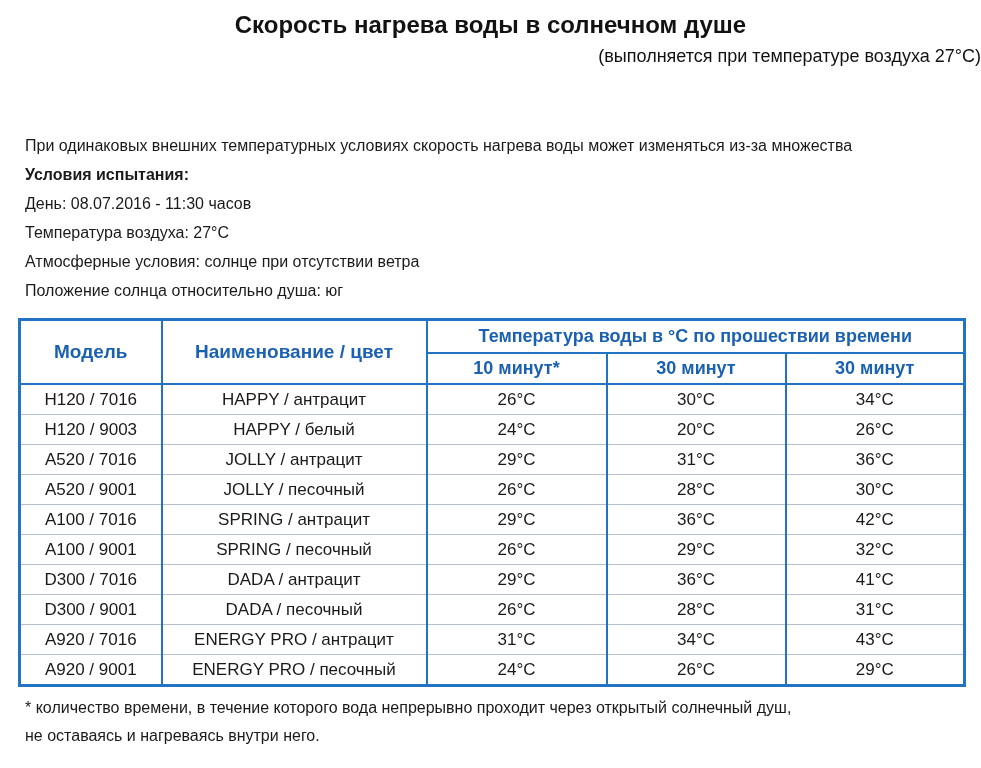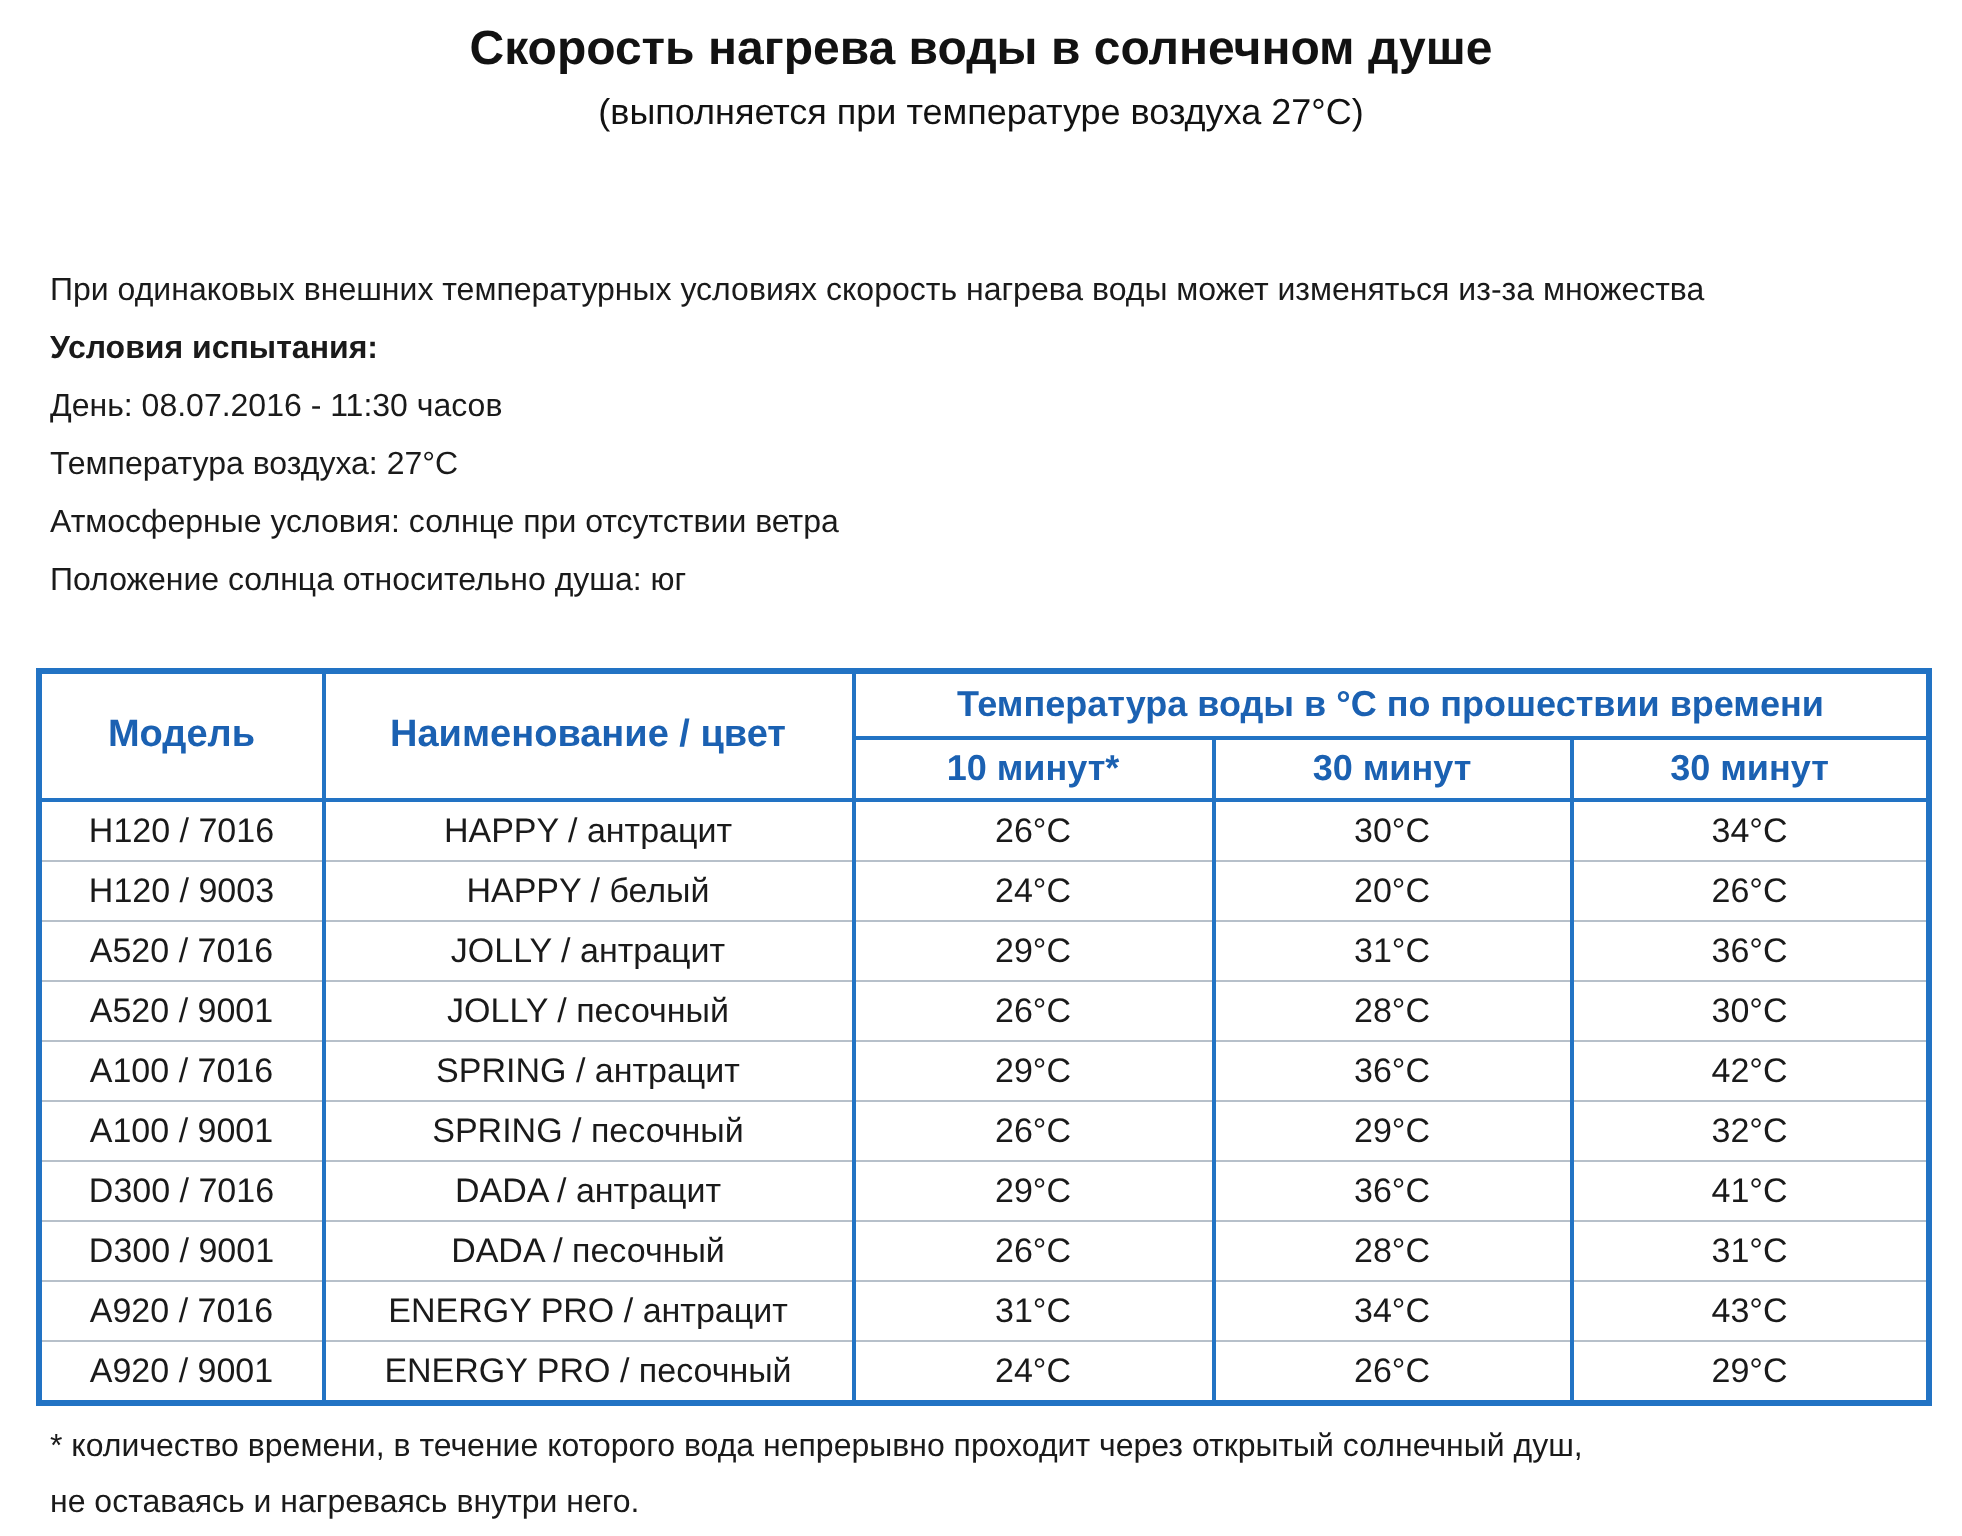--- a/index.html
+++ b/index.html
@@ -19,34 +19,34 @@
   }
   .title{
     padding-top:11px;
     text-align:center;
     font-size:24px;
     font-weight:bold;
     color:#121212;
   }
   .subtitle{
     margin-top:7px;
-    text-align:center;
+    text-align:right;
     font-size:18px;
     color:#121212;
   }
   .intro{
     margin:64px 22px 0 25px;
     font-size:16px;
     line-height:29px;
   }
   .intro .para-line{white-space:nowrap;}
   .conditions-heading{font-weight:bold;}
   .condition-line{white-space:nowrap;}
   table.heat{
-    margin:29px 0 0 18px;
+    margin:13px 0 0 18px;
     width:945px;
     border-collapse:collapse;
     table-layout:fixed;
     border:3px solid var(--table-border);
   }
   table.heat th,table.heat td{
     padding:0 4px;
     text-align:center;
     vertical-align:middle;
     overflow:hidden;

